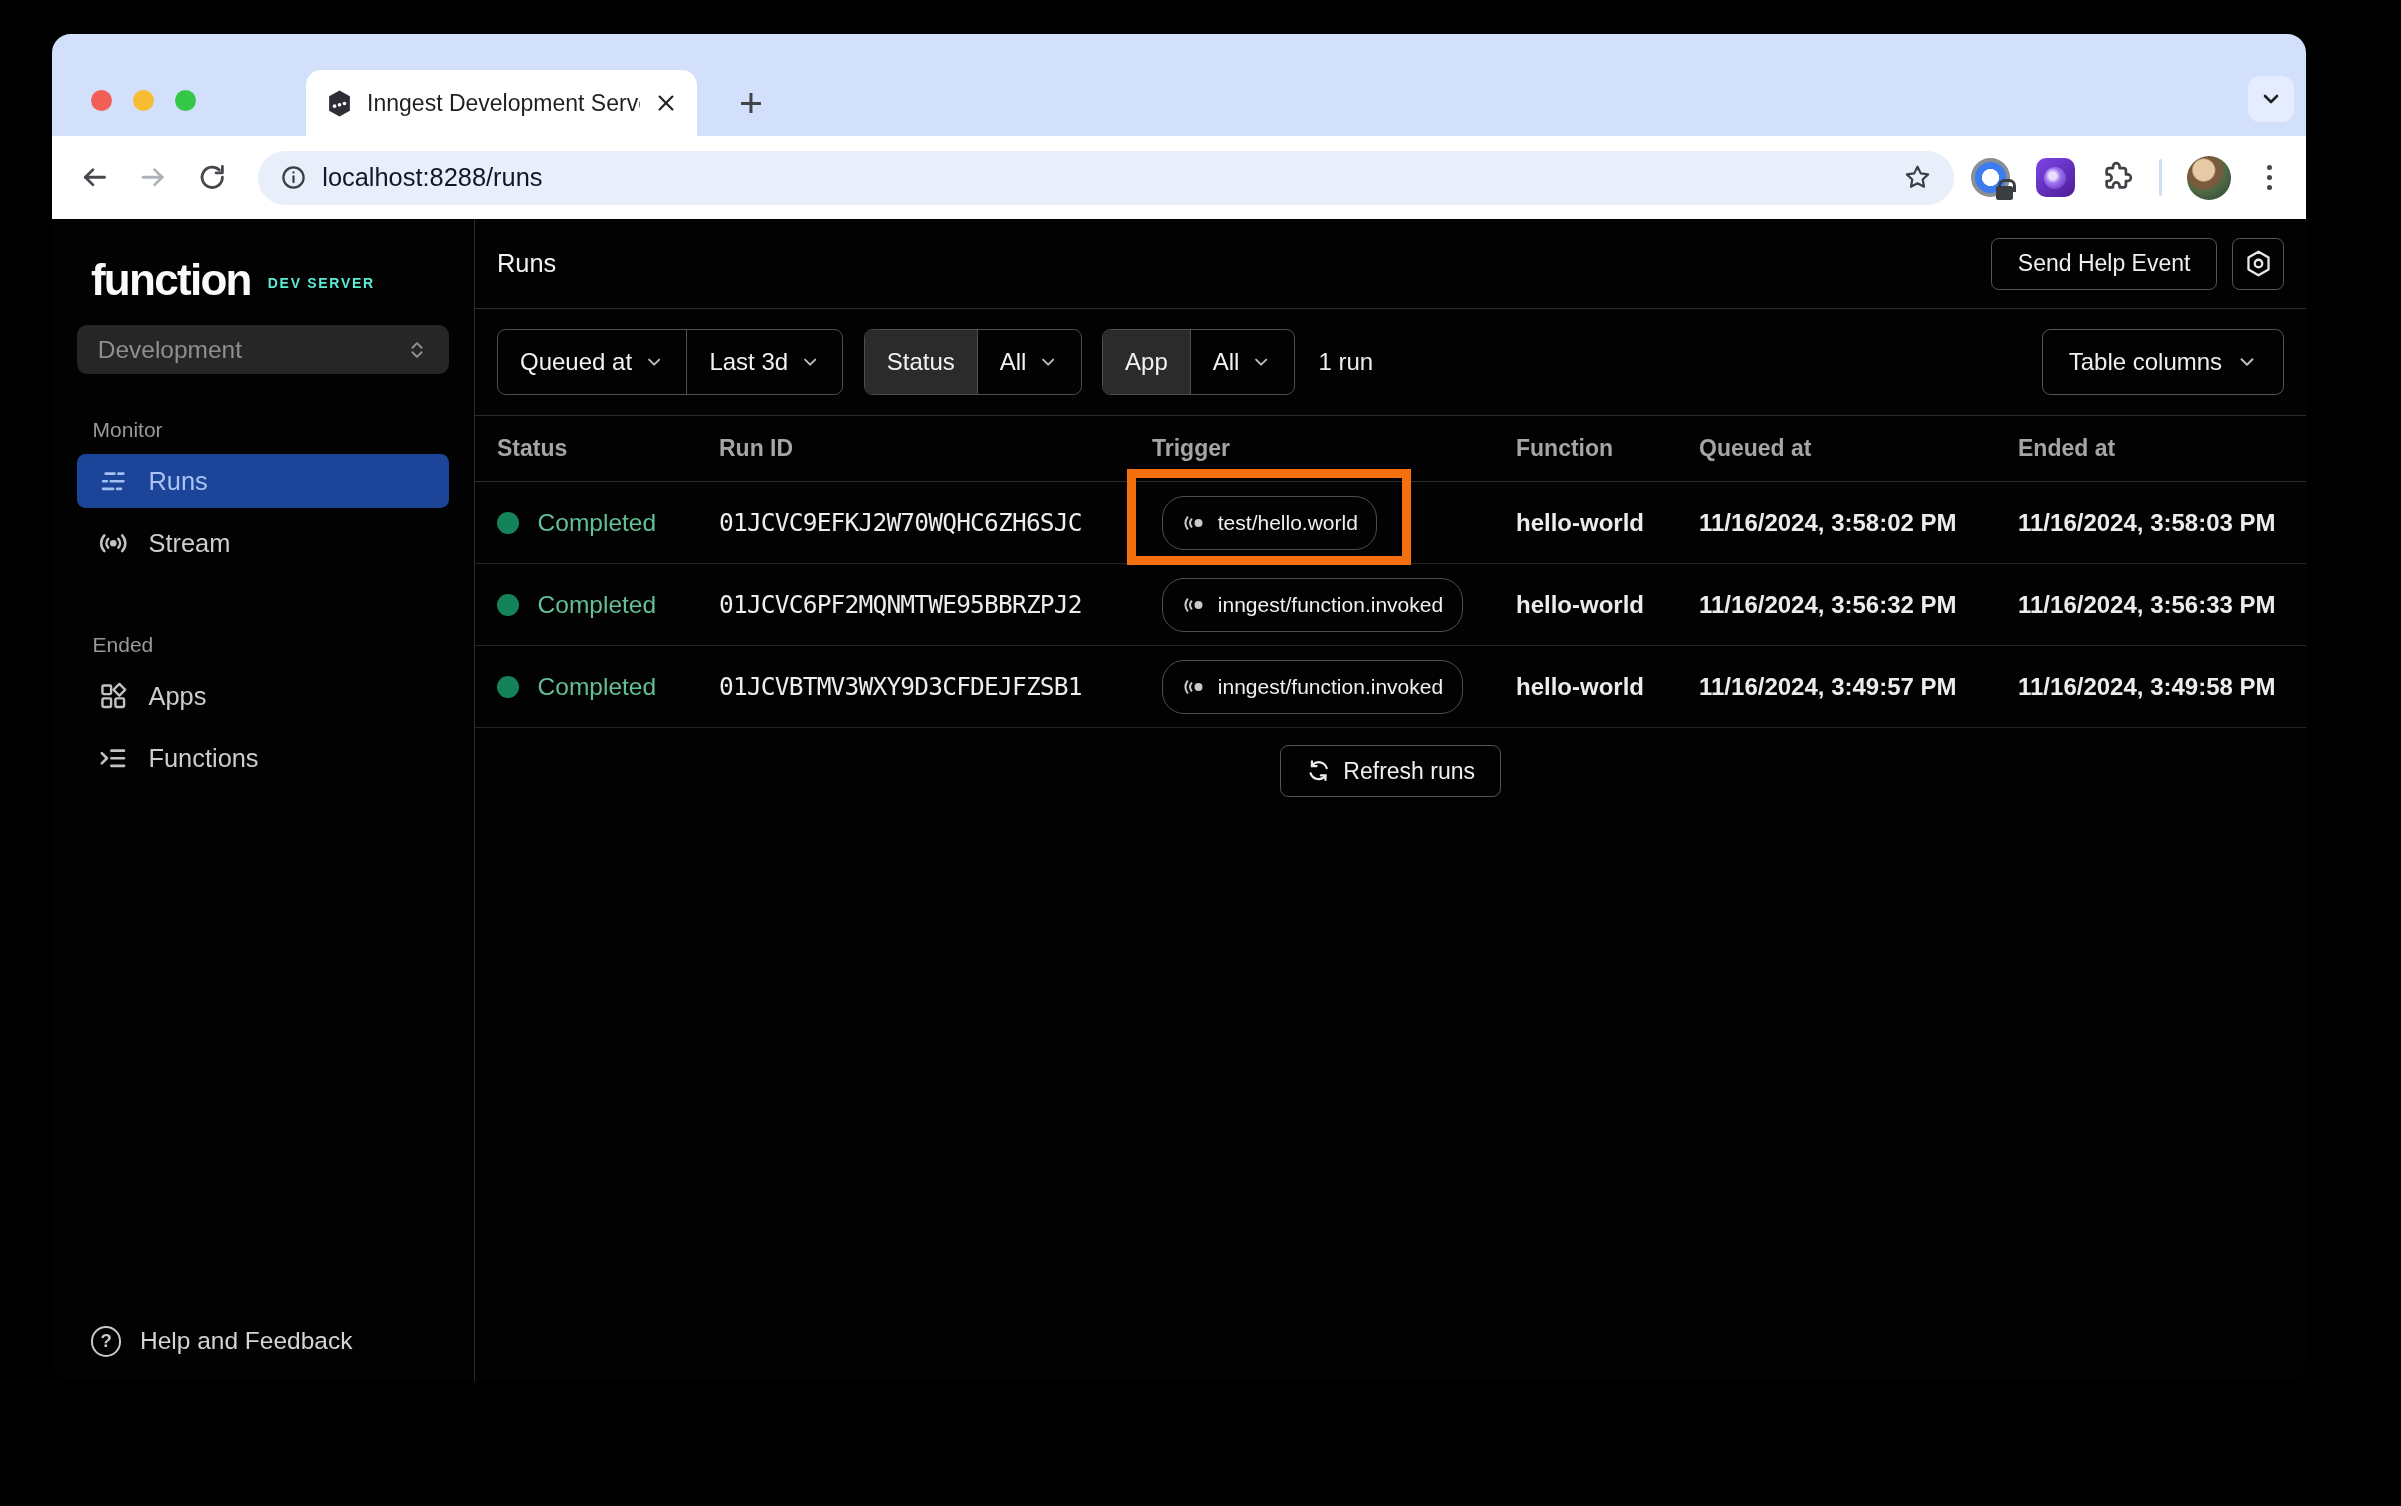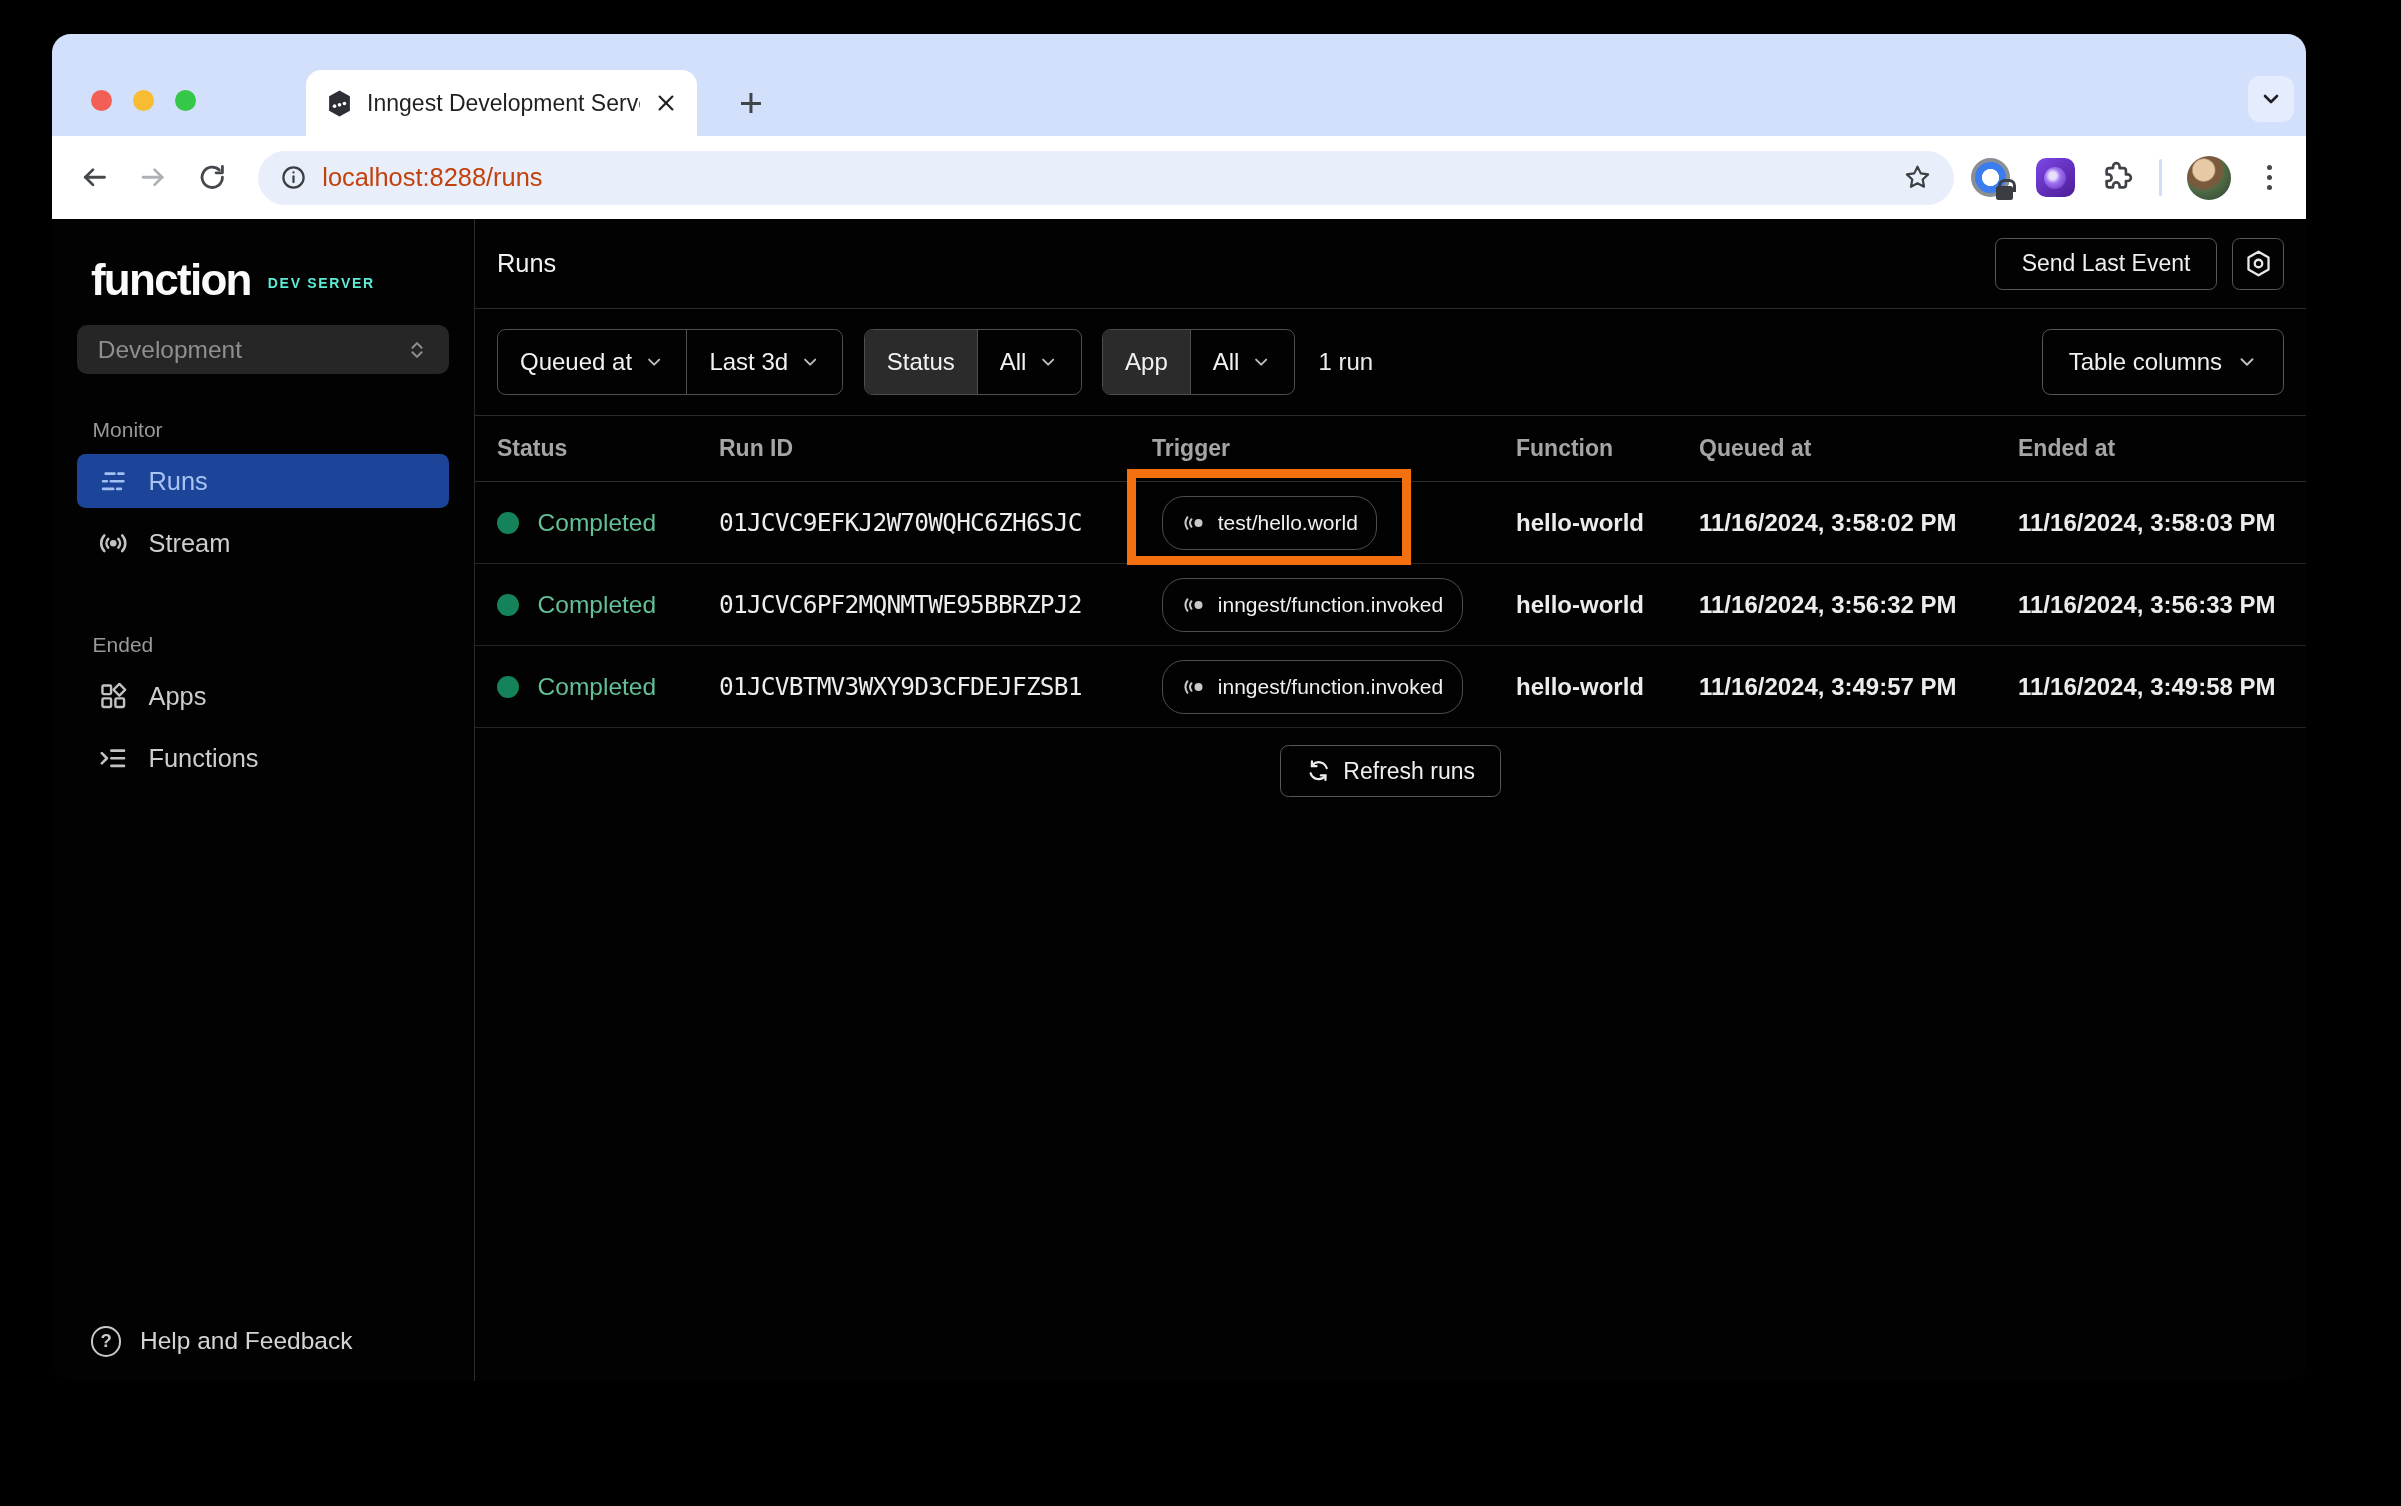--- a/index.html
+++ b/index.html
@@ -21,21 +21,21 @@
   .newtab { position:absolute; left:677px; bottom:10.2px; width:44px; height:44px; display:flex; align-items:center;
     justify-content:center; color:#41454a; font-size:41px; font-weight:400; border-radius:8.5px; }
   .tabsearch { position:absolute; right:12px; top:42px; width:46px; height:46px; background:#e4ecfd;
     border-radius:12px; display:flex; align-items:center; justify-content:center; color:#1f2023; }
 
   .toolbar { height:83px; background:#ffffff; display:flex; align-items:center; padding:0 24px; }
   .navbtn { width:37px; height:37px; display:flex; align-items:center; justify-content:center; color:#45484d; margin-right:22px; }
   .navbtn.disabled { color:#aeb2b8; }
   .omnibox { flex:1; height:54px; background:#e9eefb; border-radius:27px; display:flex; align-items:center;
     padding:0 22px; margin:0 17px 0 5.1px; }
-  .omnibox .url { font-size:25.4px; color:#c2410c; margin-left:15.2px; flex:1; }
+  .omnibox .url { font-size:25.4px; color:#0f172a; margin-left:15.2px; flex:1; }
   .ext-row { display:flex; align-items:center; gap:25.4px; }
   .sep { width:2.5px; height:37px; background:#cfddf5; border-radius:1.7px; }
   .onepass { width:39px; height:39px; border-radius:50%; border:4.2px solid #8a8f96; position:relative;
     background:radial-gradient(circle at 50% 50%, #ffffff 0 38%, #3b7cf0 40% 100%); }
   .onepass .lock { position:absolute; right:-6.8px; bottom:-6.8px; width:17px; height:13.5px; background:#3a3d42; border-radius:2.5px; }
   .onepass .lock:before { content:""; position:absolute; left:2.5px; top:-7.6px; width:12px; height:10.2px;
     border:3.4px solid #3a3d42; border-bottom:none; border-radius:6.8px 6.8px 0 0; }
   .purple-ext { width:39px; height:39px; border-radius:10.2px; background:linear-gradient(140deg,#7c46e8,#4c1d95);
     display:flex; align-items:center; justify-content:center; }
   .purple-ext i { width:22px; height:22px; border-radius:50%;
@@ -255,21 +255,21 @@
       <div class="help-row">
         <span class="help-ico">?</span>
         <span>Help and Feedback</span>
       </div>
     </aside>
 
     <main class="main">
       <div class="page-header">
         <span class="page-title">Runs</span>
         <div class="header-actions">
-          <button class="btn">Send Last Event</button>
+          <button class="btn">Send Help Event</button>
           <button class="btn iconbtn">
             <svg width="29" height="29" viewBox="0 0 24 24" fill="none" stroke="currentColor" stroke-width="1.9" stroke-linejoin="round">
                 <path d="M12 2.2l8.3 4.8v10L12 21.8 3.7 17V7z"></path>
                 <circle cx="12" cy="12" r="3.1"></circle>
               </svg>
           </button>
         </div>
       </div>
 
       <div class="filterbar">

